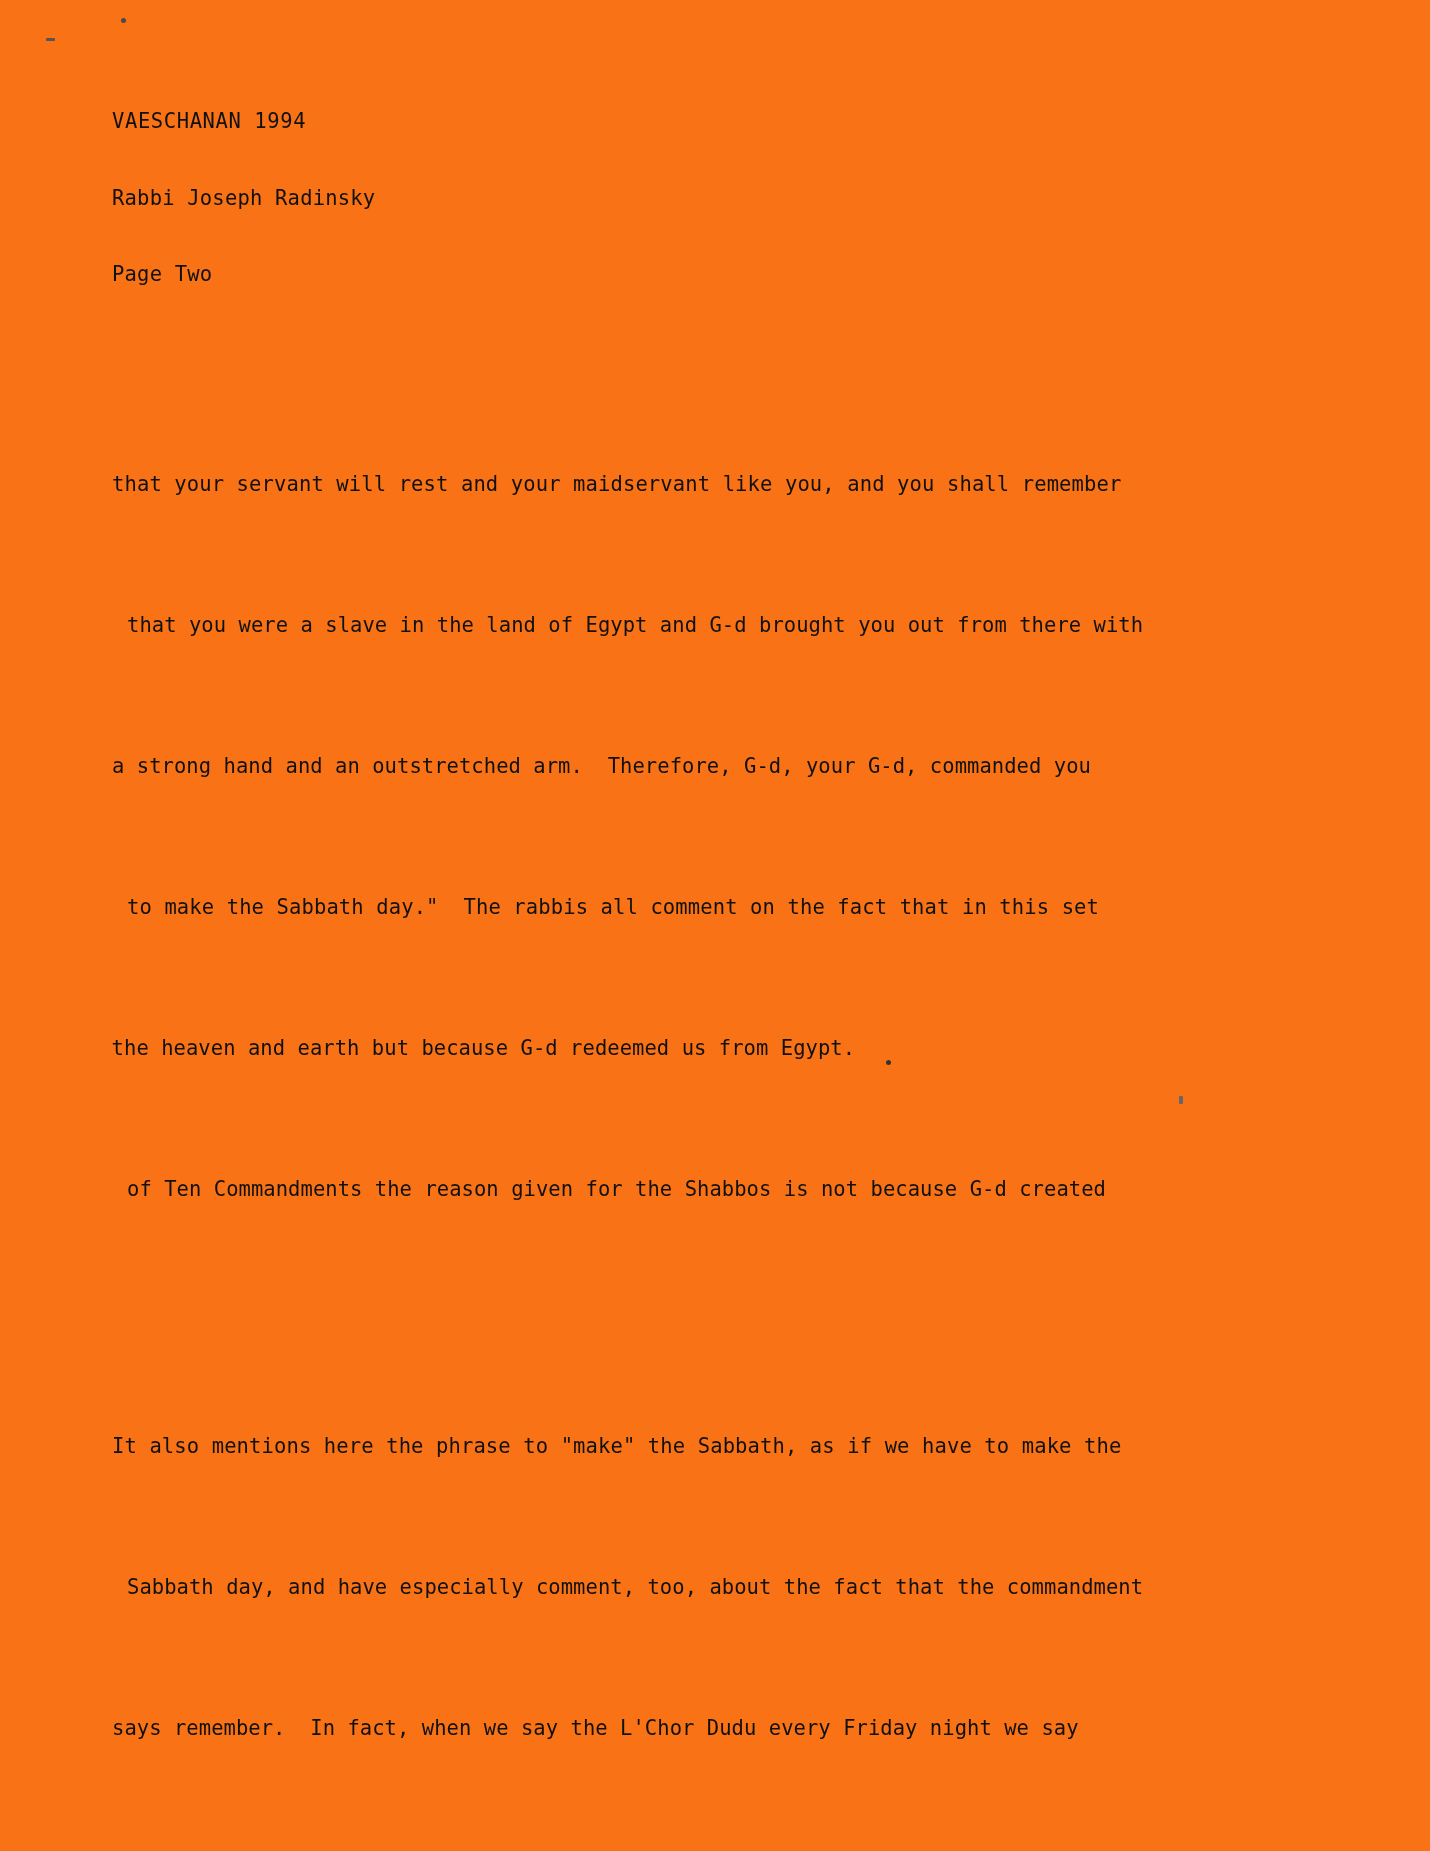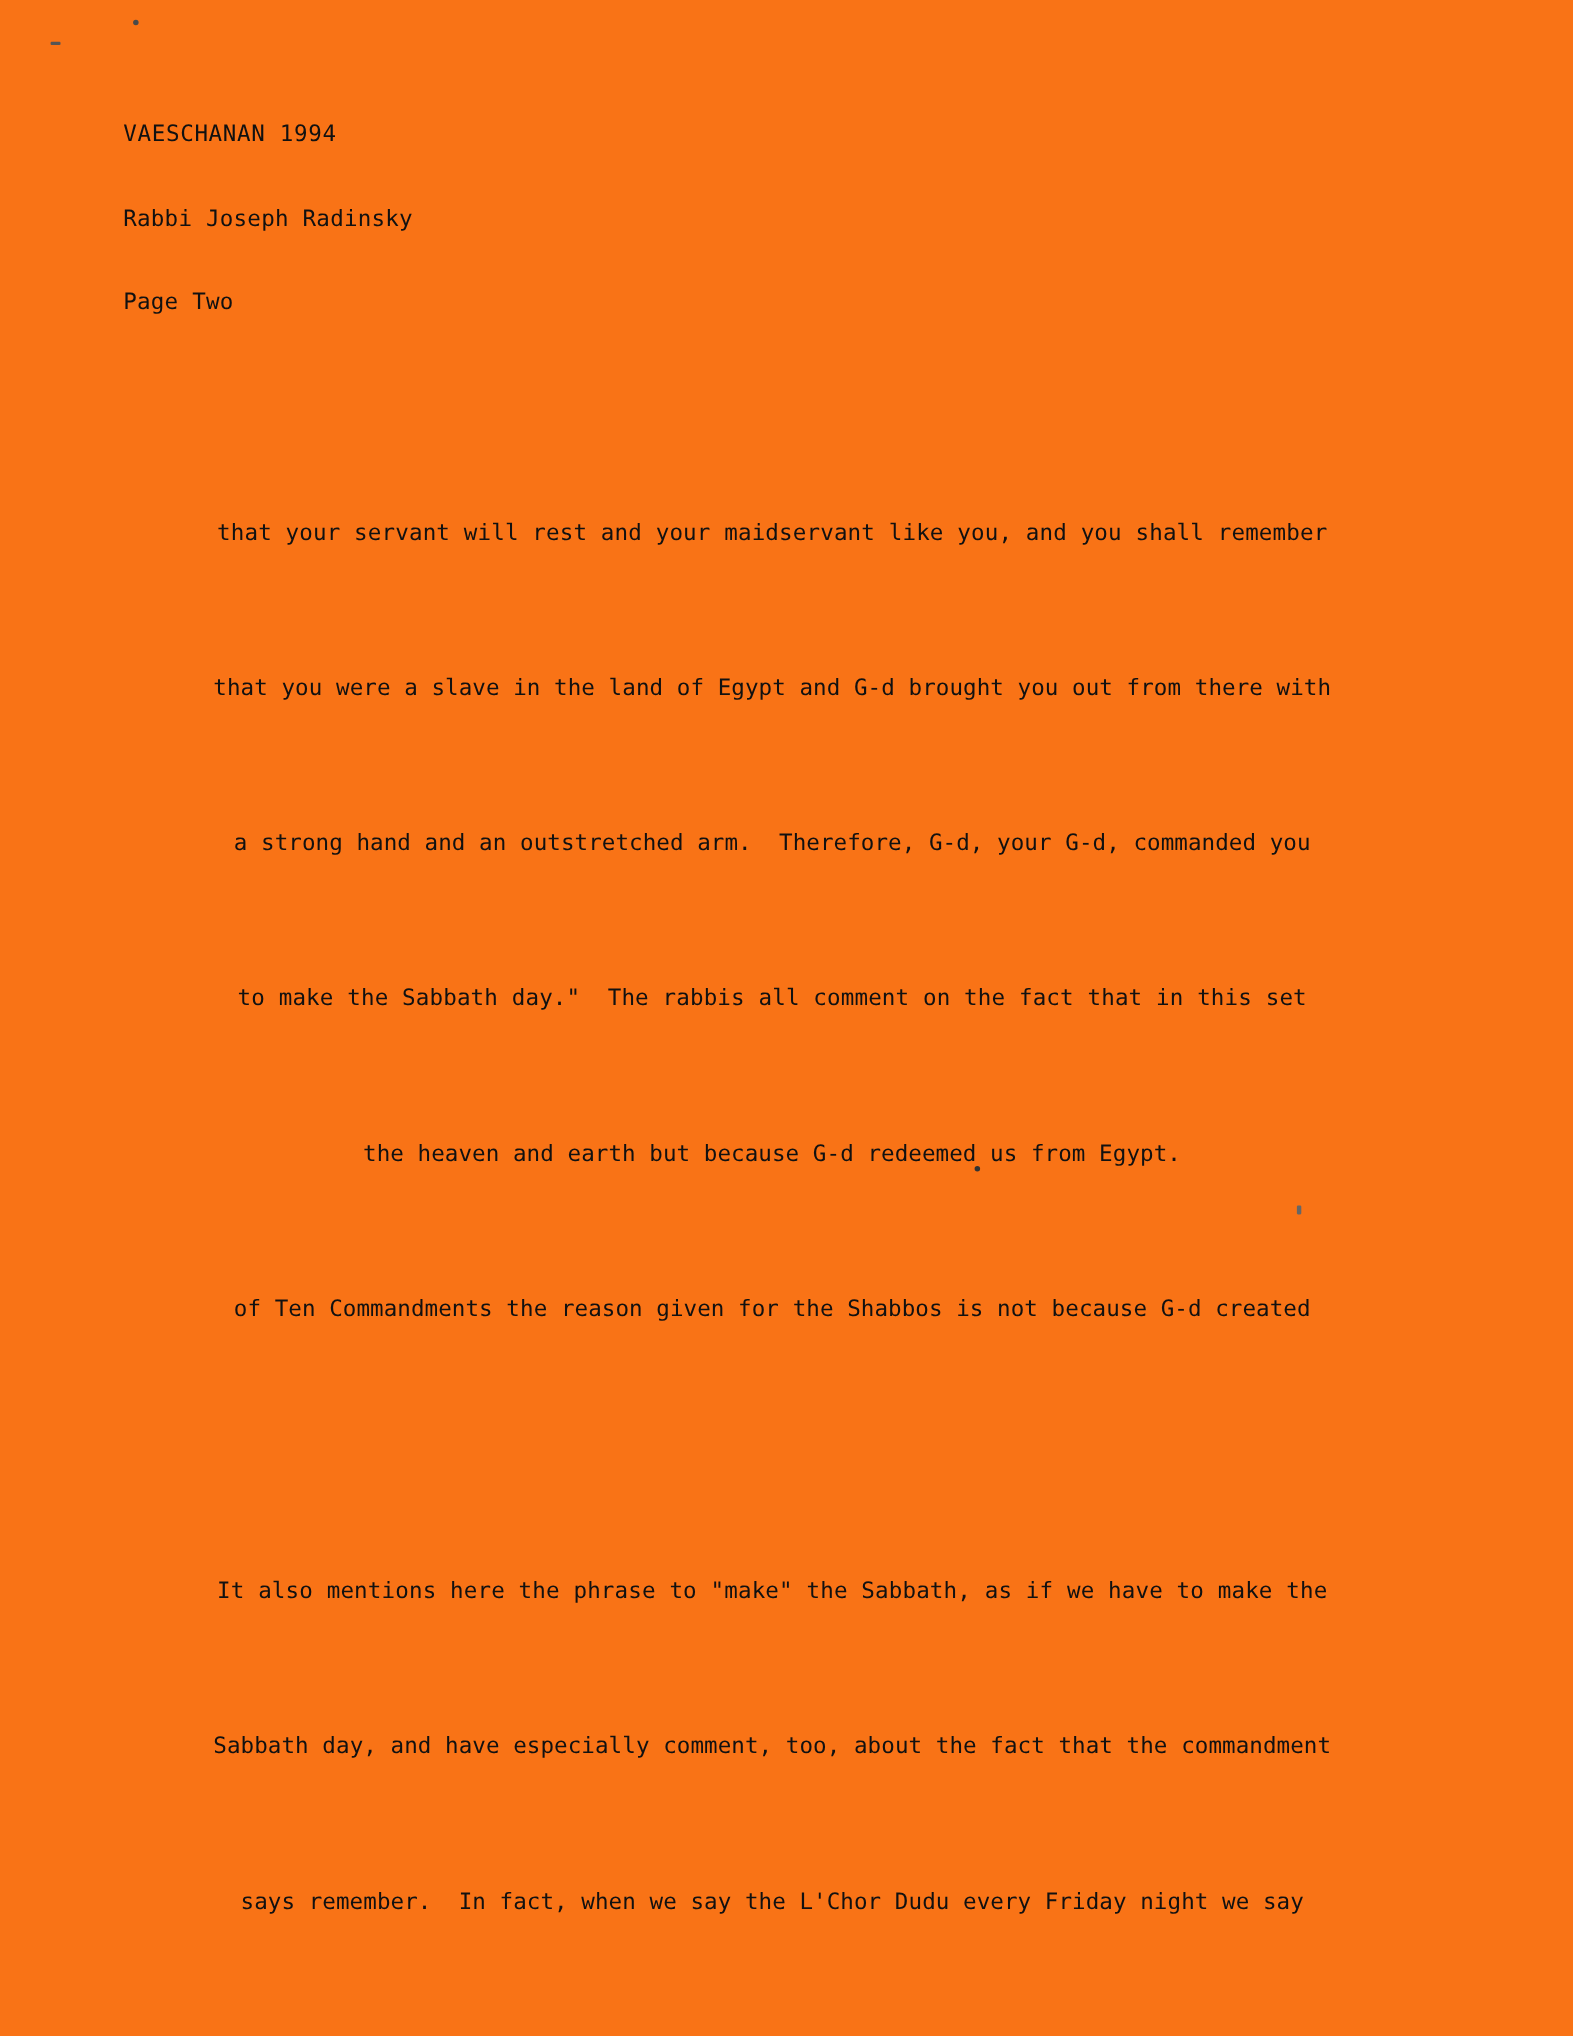--- a/index.html
+++ b/index.html
@@ -52,31 +52,30 @@
   .body {
     margin-top: 28px;
   }
 
   p.para {
     margin: 0 0 22px 0;
     font-size: 20.5px;
     line-height: 47px;
     letter-spacing: 0.05px;
     white-space: pre;
-    text-align: center;
   }
   p.para:last-child { margin-bottom: 0; }
 
   p.para .ln {
     display: block;
     white-space: pre;
   }
 
   
-  p.para .ln:nth-child(2n)   { margin-left: 0; }
+  p.para .ln:nth-child(2n)   { margin-left: 15px; }
   p.para .ln:nth-child(3n+1) { letter-spacing: 0.12px; }
   p.para .ln:nth-child(5n)   { margin-left: -0.4px; }
 </style>
 </head>
 <body>
 
 <div class="page">
 
   <span class="speck s1"></span>
   <span class="speck s2"></span>

